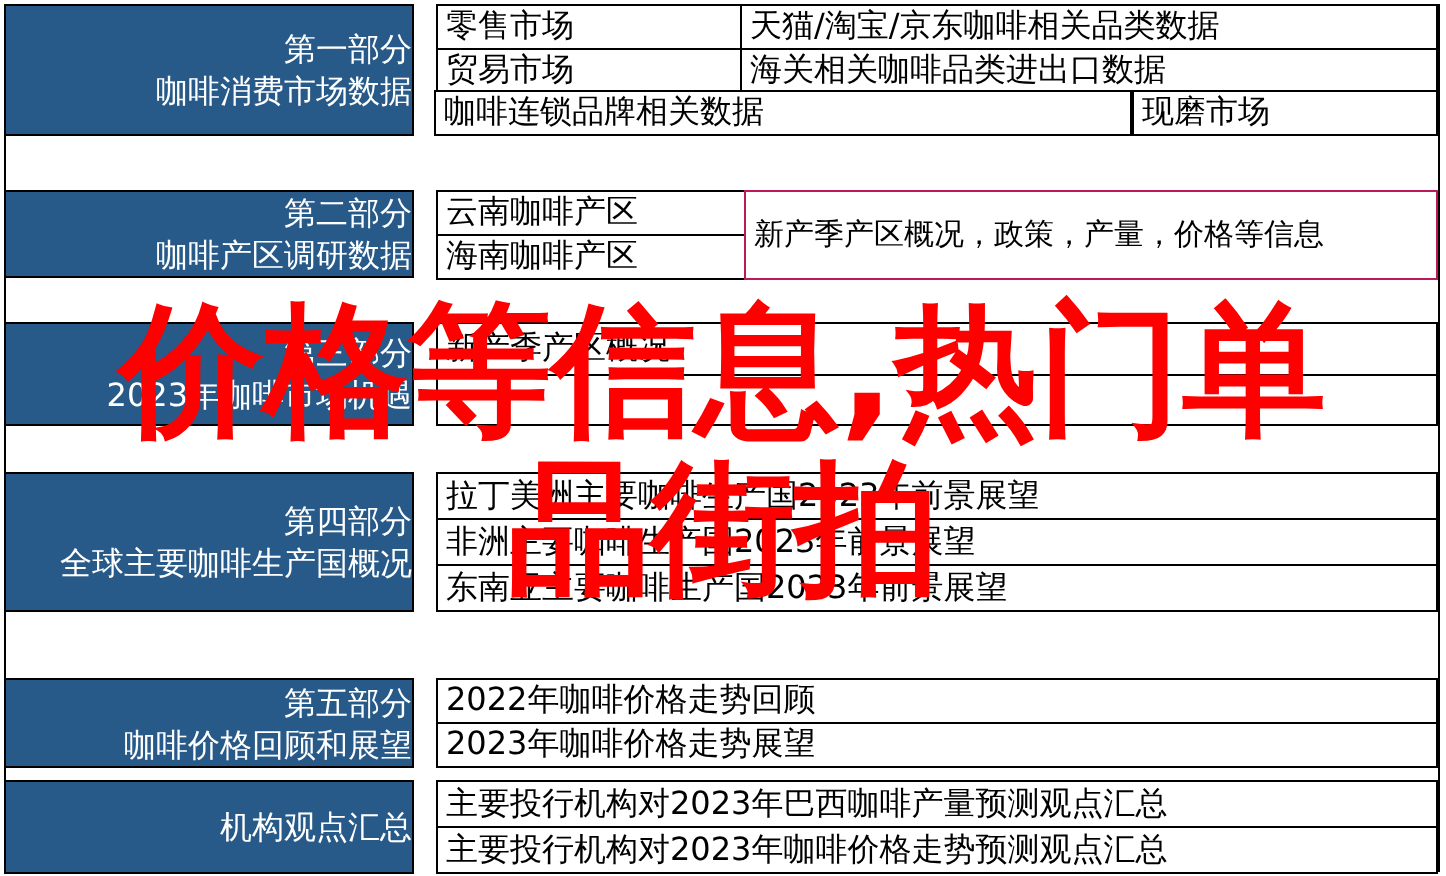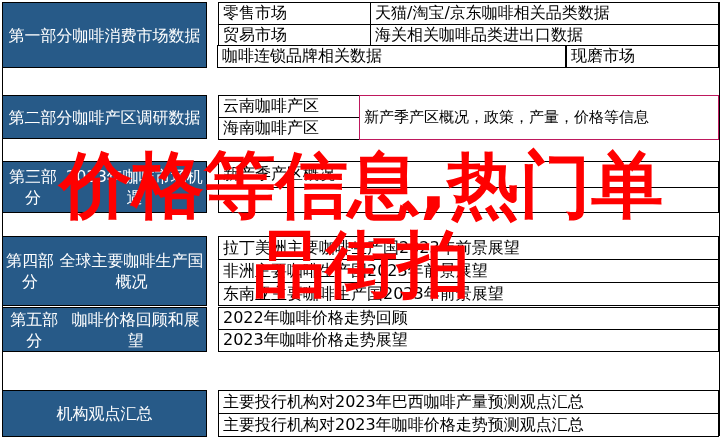--- a/index.html
+++ b/index.html
@@ -27,22 +27,22 @@
     display: flex;
     box-sizing: border-box;
   }
   .side-box {
     width: 205px;
     box-sizing: border-box;
     background: #275a88;
     border: 1px solid #000;
     color: #ffffff;
     display: flex;
-    flex-direction: row;
-    align-items: center;
+    flex-direction: column;
+    align-items: flex-end;
     justify-content: center;
     text-align: center;
     font-size: 16px;
     line-height: 21px;
     flex-shrink: 0;
   }
   .content {
     flex: 1;
     display: flex;
     flex-direction: column;
@@ -59,21 +59,21 @@
     padding: 0 4px;
     font-size: 16px;
     white-space: nowrap;
     overflow: hidden;
     background: transparent;
   }
   .cell.label { width: 153px; flex-shrink: 0; }
   .cell.detail { flex: 1; margin-left: -1px; min-width: 0; }
   .cell.full { flex: 1; min-width: 0; }
   .split { flex: 1; display: flex; min-width: 0; }
-  .mid-col { width: 154px; flex-shrink: 0; display: flex; flex-direction: column; }
+  .mid-col { width: 167px; flex-shrink: 0; display: flex; flex-direction: column; }
   .merged-detail {
     flex: 1;
     box-sizing: border-box;
     border: 1px solid #be185d;
     margin-left: -1px;
     display: flex;
     align-items: center;
     padding: 0 4px;
     font-size: 15px;
     white-space: nowrap;
@@ -169,21 +169,21 @@
       </div>
       <div class="trow">
         <div class="cell full">非洲主要咖啡生产国2023年前景展望</div>
       </div>
       <div class="trow">
         <div class="cell full">东南亚主要咖啡生产国2023年前景展望</div>
       </div>
     </div>
   </div>
 
-  <div class="section" style="top:307px;height:45px">
+  <div class="section" style="top:339px;height:45px">
     <div class="side-box">
       <div>第五部分</div>
       <div>咖啡价格回顾和展望</div>
     </div>
     <div class="content">
       <div class="trow">
         <div class="cell full">2022年咖啡价格走势回顾</div>
       </div>
       <div class="trow">
         <div class="cell full">2023年咖啡价格走势展望</div>

